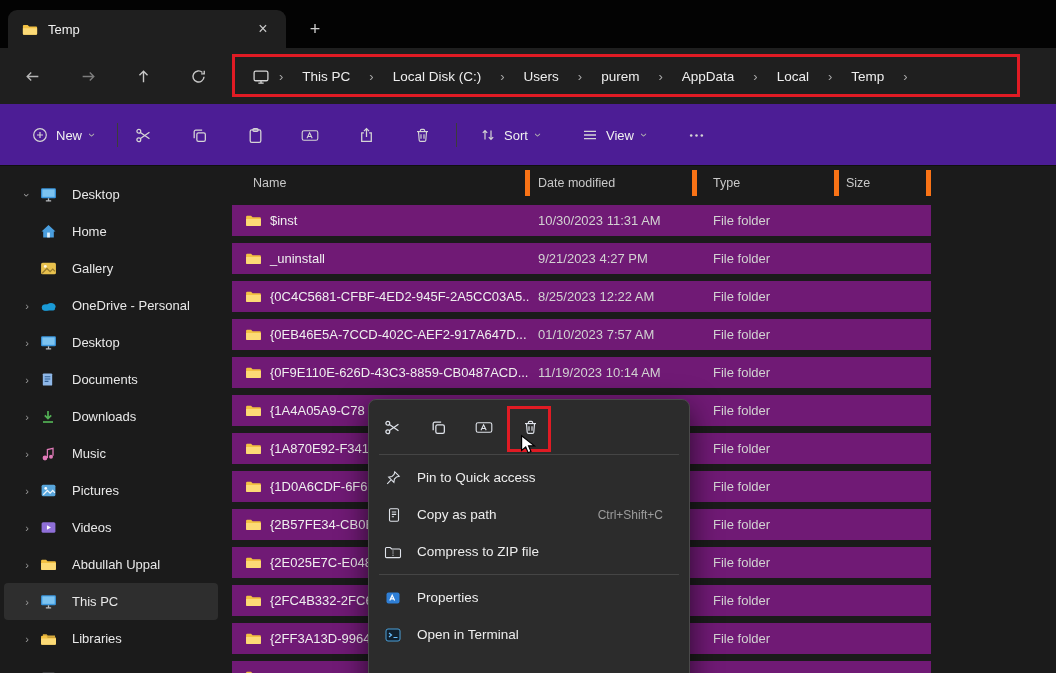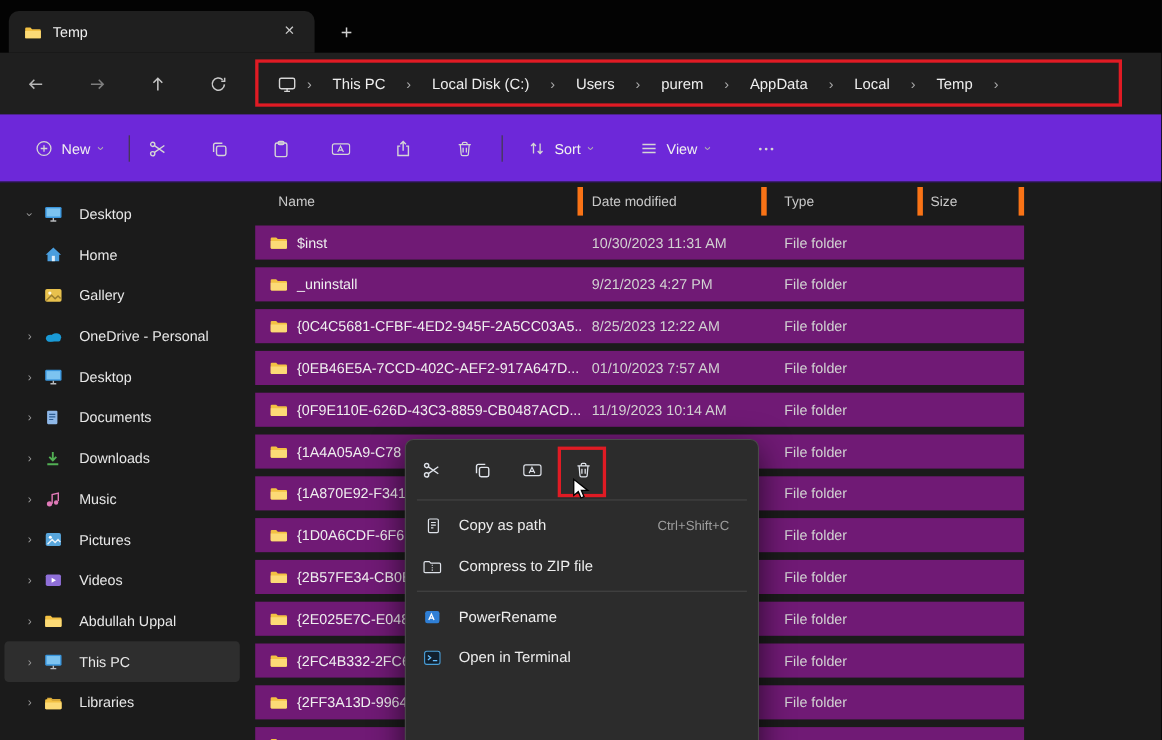--- a/index.html
+++ b/index.html
@@ -26,21 +26,21 @@
   .crumb { padding:0 14px; white-space:nowrap; }
   .crumb-sep { color:#a8a8a8; font-size:13px; margin:0 5px; }
   .crumb-device { padding:0 4px 0 14px; display:flex; align-items:center; }
 
   
   .redbox { position:absolute; border:3px solid #e01b24; z-index:40; }
   .redbox-crumb { left:232px; top:54px; width:788px; height:43px; }
   .redbox-del { left:507px; top:406px; width:44px; height:46px; z-index:60; }
 
   
-  .toolbar { position:absolute; left:0; top:104px; width:100%; height:62px; background:#6d28d9;
+  .toolbar { position:absolute; left:0; top:104px; width:100%; height:62px; background:#4c1d95;
              border-bottom:1px solid #101010; }
   .tbtn { position:absolute; top:11px; width:40px; height:40px; display:flex; align-items:center;
           justify-content:center; border-radius:5px; }
   .tlabelbtn { position:absolute; top:14px; height:34px; display:flex; align-items:center; gap:8px;
                padding:0 10px; border-radius:5px; font-size:13px; color:#f0f0f0; }
   .tsep { position:absolute; top:19px; width:1px; height:24px; background:#3c3c3c; }
   .chev { display:inline-block; color:#b0b0b0; font-size:12px; line-height:1; }
   .rot90 { transform:rotate(90deg); }
 
   
@@ -602,20 +602,30 @@
             <path d="M4.2 4.3l.7 8.2q.1 1.1 1.2 1.1h3.8q1.1 0 1.2-1.1l.7-8.2"></path>
             <path d="M6.6 6.8v4.2M9.4 6.8v4.2"></path>
           </svg>
       </div>
     </div>
     <div class="ctx-sep"></div>
 
     <div class="ctx-item">
       <span class="mi">
         <svg width="16" height="16" viewBox="0 0 16 16" fill="none" stroke="#dfe3ea" stroke-width="1.1">
+            <path d="M9.8 1.8 14.2 6.2 11.6 6.9 9.4 9.1 8.9 12.3 3.7 7.1 6.9 6.6 9.1 4.4Z"></path>
+            <path d="M5.8 10.2 2.2 13.8"></path>
+          </svg>
+      </span>
+      <span>Pin to Quick access</span>
+      <span class="ctx-short"></span>
+    </div>
+    <div class="ctx-item">
+      <span class="mi">
+        <svg width="16" height="16" viewBox="0 0 16 16" fill="none" stroke="#dfe3ea" stroke-width="1.1">
             <rect x="4.5" y="1.8" width="9" height="12.4" rx="1.2"></rect>
             <path d="M6.8 5h4.4M6.8 7.4h4.4M6.8 9.8h2.2"></path>
           </svg>
       </span>
       <span>Copy as path</span>
       <span class="ctx-short">Ctrl+Shift+C</span>
     </div>
     <div class="ctx-item">
       <span class="mi">
         <svg width="18" height="14" viewBox="0 0 18 14" fill="none" stroke="#dfe3ea" stroke-width="1.1">
@@ -627,21 +637,21 @@
       <span class="ctx-short"></span>
     </div>
     <div class="ctx-sep"></div>
     <div class="ctx-item">
       <span class="mi">
         <svg width="16" height="16" viewBox="0 0 16 16">
             <rect x="1.5" y="2.5" width="13" height="11" rx="2" fill="#2f7fd6"></rect>
             <path d="M4.8 10.6 7.2 5.2l2.4 5.4M5.7 8.9h3" stroke="#fff" stroke-width="1.2" fill="none"></path>
           </svg>
       </span>
-      <span>PowerRename</span>
+      <span>Properties</span>
       <span class="ctx-short"></span>
     </div>
     <div class="ctx-item">
       <span class="mi">
         <svg width="16" height="16" viewBox="0 0 16 16">
             <rect x="1" y="2" width="14" height="12" rx="2" fill="#11202e" stroke="#4a9fd8" stroke-width="1"></rect>
             <path d="M4 6l2.5 2L4 10M8.5 10.5h4" stroke="#69c0ff" stroke-width="1.2" fill="none"></path>
           </svg>
       </span>
       <span>Open in Terminal</span>

